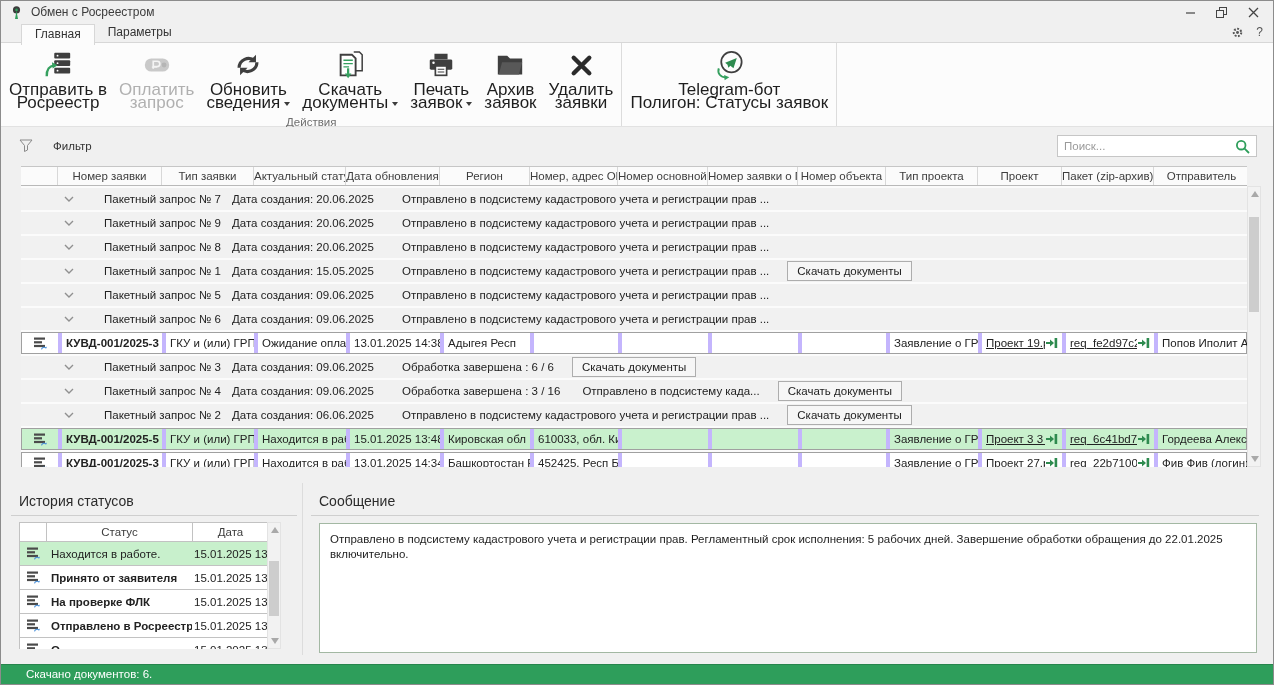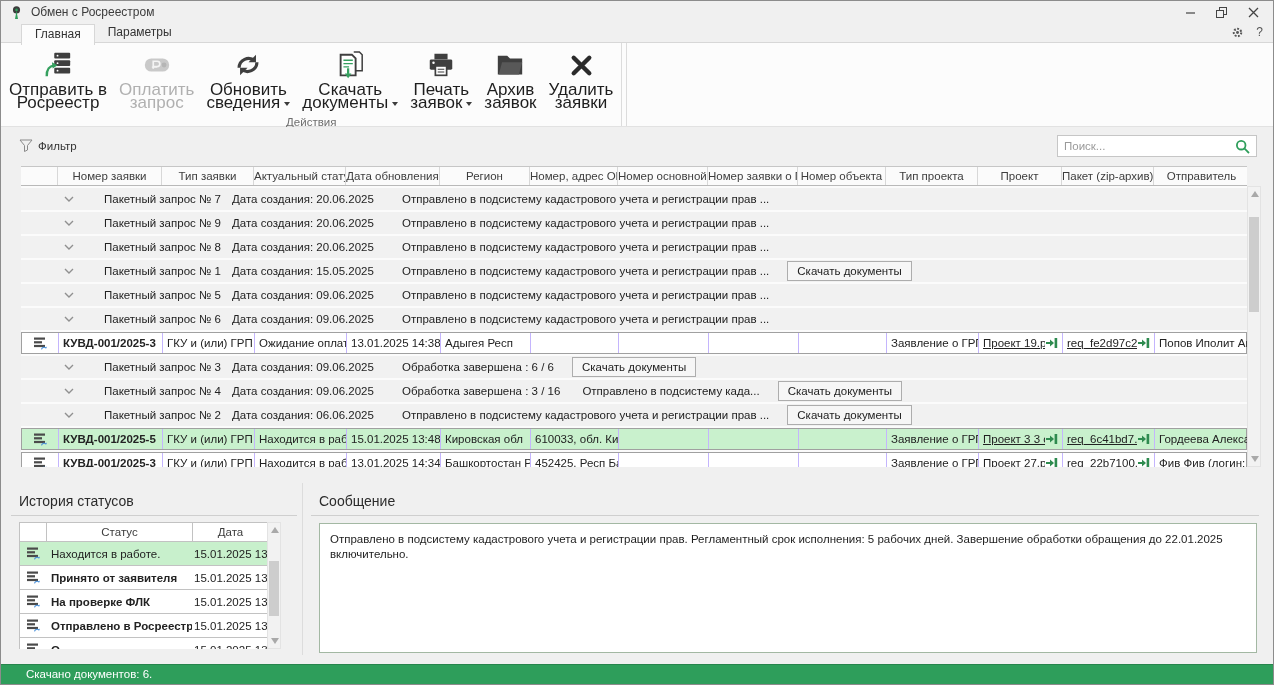--- a/index.html
+++ b/index.html
@@ -25,21 +25,21 @@
   .rbuttons{display:flex;flex:1;align-items:flex-start}
   .rbtn{display:flex;flex-direction:column;align-items:center;padding:3px 6px;cursor:pointer}
   .rbtn .icn{height:36px;display:flex;align-items:center}
   .rlblw{text-align:center}
   .rlbl{font-size:17px;line-height:13px;color:#1e1e1e;white-space:nowrap}
   .rbtn.disabled .rlbl{color:#b0b0b0}
   .rgl{font-size:11.5px;color:#6e6e6e;text-align:center;padding:4px 0 3px;min-height:18px}
   .drop{display:inline-block;width:0;height:0;border-left:3px solid transparent;border-right:3px solid transparent;border-top:4px solid #3c3c3c;margin-left:4px;vertical-align:middle}
   
   .filterband{height:37px;display:flex;align-items:center;padding:0 18px;background:#f0f0f0;position:relative}
-  .filterlabel{display:flex;align-items:center;gap:5px;color:#333;cursor:pointer}
+  .filterlabel{display:flex;align-items:center;gap:20px;color:#333;cursor:pointer}
   .searchbox{position:absolute;right:16px;top:8px;width:200px;height:22px;background:#fff;border:1px solid #c6c6c6;display:flex;align-items:center;padding:0 6px}
   .searchbox input{flex:1;border:none;outline:none;font:11.5px "Liberation Sans",sans-serif;color:#333;background:transparent;min-width:0}
   ::placeholder{color:#9a9a9a}
   
   .tablewrap{position:relative;margin:2px 0 0 20px;width:1226px;
     --cols:36px 104px 92px 92px 94px 90px 88px 90px 90px 88px 92px 84px 92px 96px}
   .thead{display:grid;grid-template-columns:var(--cols);height:20px;line-height:19px;background:#fbfbfb;
     border-top:1px solid #c6c6c6;border-bottom:1px solid #b9b9b9;color:#3d3d3d}
   .thead .hc{text-align:center;overflow:hidden;white-space:nowrap}
   .thead .hc + .hc{border-left:1px solid #d8d8d8}
@@ -48,21 +48,21 @@
   .chevwrap{width:14px;margin-left:43px;display:flex;cursor:pointer}
   .gname{margin-left:26px;width:128px;overflow:hidden}
   .gcreated{width:170px;overflow:hidden}
   .gstatus{overflow:hidden}
   .gstatus2{margin-left:22px;overflow:hidden}
   .gbtn{height:20px;margin-left:18px;padding:0 9px;font:11.5px "Liberation Sans",sans-serif;color:#222;
     background:#f6f6f6;border:1px solid #adadad;white-space:nowrap;cursor:pointer;flex:none}
   .drow{display:grid;grid-template-columns:var(--cols);height:22px;margin-bottom:2px;background:#fff;
     border:1px solid #a0a0a0;line-height:20px}
   .drow .dc{padding:0 4px;white-space:nowrap;overflow:hidden;display:flex;align-items:center}
-  .drow .dc + .dc{border-left:1px solid #c4b5fd}
+  .drow .dc + .dc{border-left:4px solid #c4b5fd}
   .drow .c-icon{justify-content:center;padding:0}
   .drow.sel{background:#c9f1cd}
   .num{font-weight:bold}
   .lnk{text-decoration:underline;color:#222;cursor:pointer;overflow:hidden;white-space:nowrap}
   .lc .icn{margin-left:auto;flex:none}
   
   .sbv{position:absolute;width:14px;background:#f2f2f2;border:1px solid #e3e3e3}
   .sb-ar{position:absolute;left:3px;width:0;height:0;border-left:4px solid transparent;border-right:4px solid transparent}
   .sb-up{top:4px;border-bottom:6px solid #a9a9a9}
   .sb-dn{bottom:4px;border-top:6px solid #a9a9a9}
@@ -247,20 +247,36 @@
             </span>
             <div class="rlblw">
               <div class="rlbl">Удалить</div>
               <div class="rlbl">заявки</div>
             </div>
           </div>
         </div>
         <div class="rgl">Действия</div>
       </div>
       <div class="rgroup">
+        <div class="rbuttons">
+          <div class="rbtn">
+            <span class="icn">
+              <svg width="35" height="32" viewBox="0 0 36 32">
+                <circle cx="20" cy="13" r="10.5" fill="none" stroke="#3f3f3f" stroke-width="1.8"></circle>
+                <path d="M13.5 13.8l12-5-3.4 10.6-3.2-2.7-2.2 2.2-.7-3.2z" fill="#2e8b4f"></path>
+                <path d="M7 19.5c-1.7 5 1.8 9.3 7.3 9.3" fill="none" stroke="#35a05f" stroke-width="2"></path>
+                <path d="M12.5 26.3l5.3 2.4-4.8 2.9z" fill="#35a05f"></path>
+              </svg>
+            </span>
+            <div class="rlblw">
+              <div class="rlbl">Telegram-бот</div>
+              <div class="rlbl">Полигон: Статусы заявок</div>
+            </div>
+          </div>
+        </div>
         <div class="rgl"></div>
       </div>
     </div>
 </div>
 
 <div class="filterband">
   <span class="filterlabel">
     <span class="icn">
         <svg width="14" height="13" viewBox="0 0 14 13" fill="none" stroke="#8a8a8a">
           <path d="M1 1h12L8.5 6.5V11l-3 1.5V6.5z"></path>

